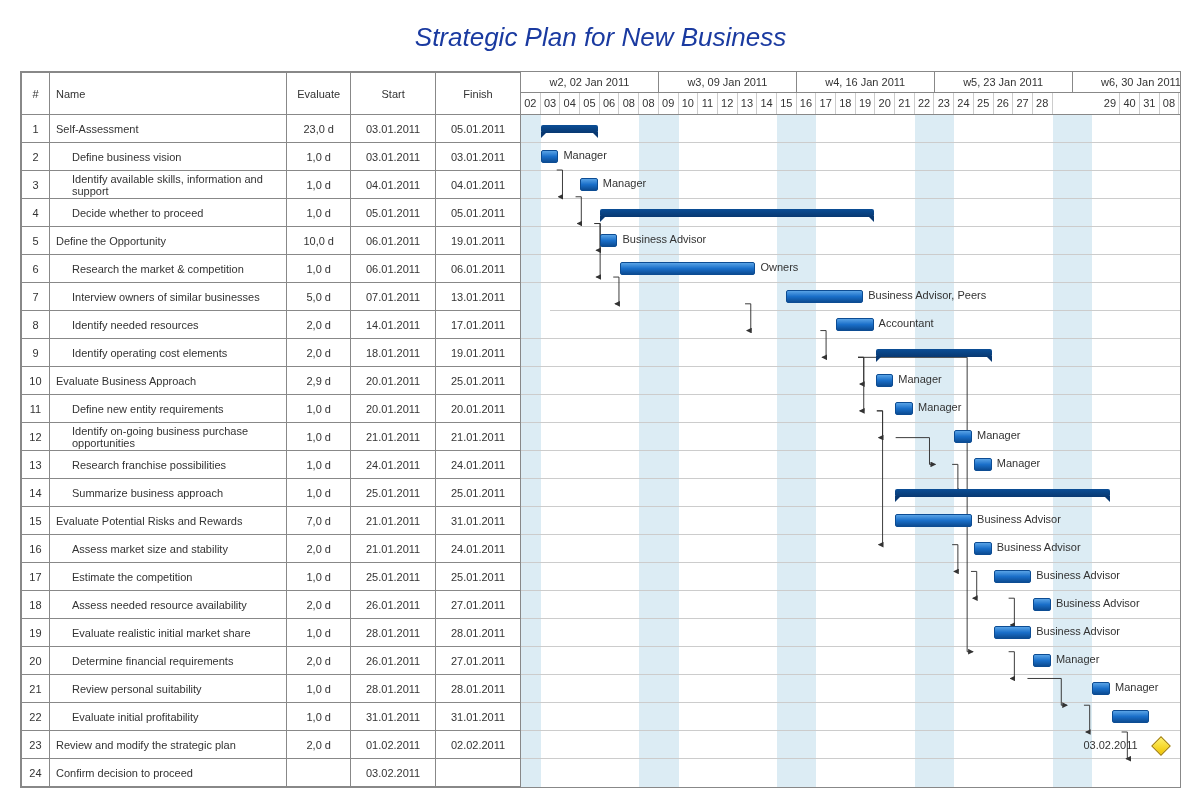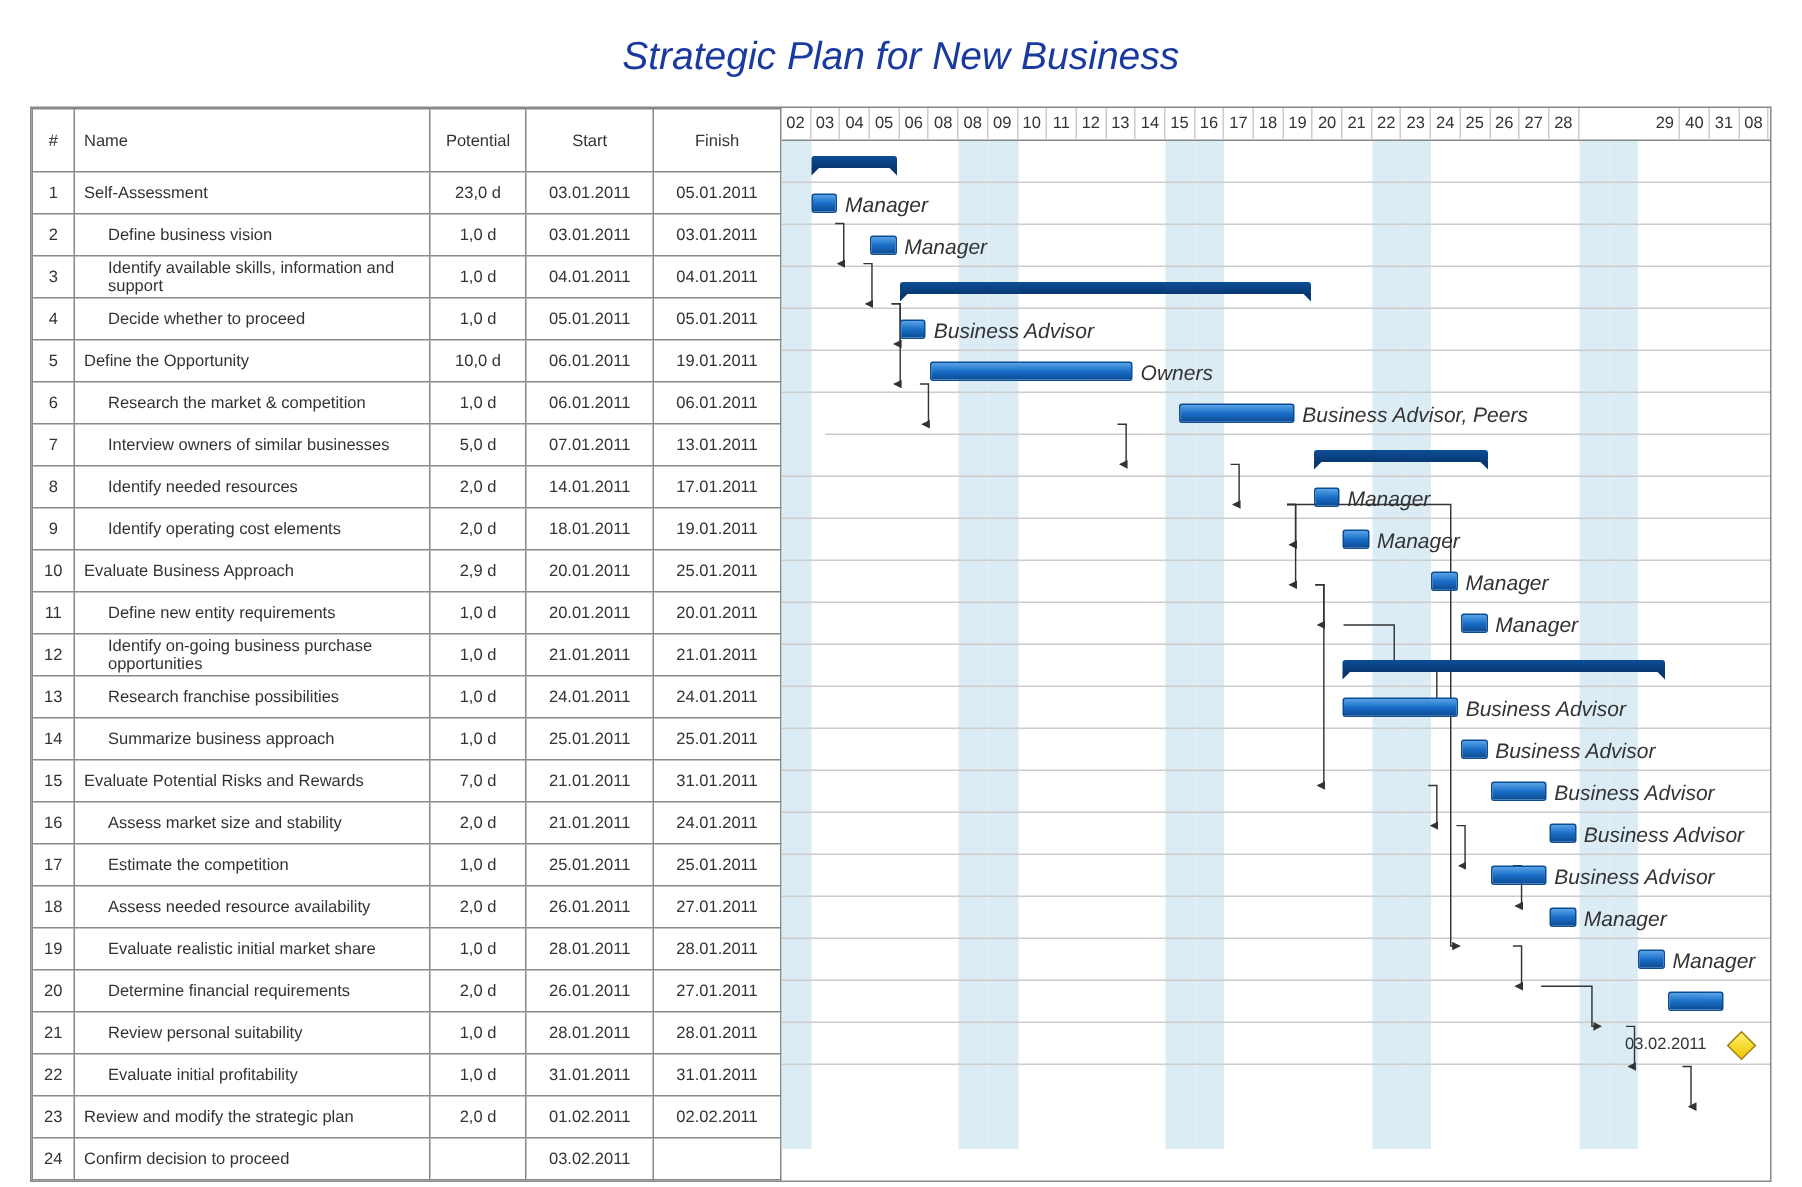--- a/index.html
+++ b/index.html
@@ -99,23 +99,22 @@
     border-top:6px solid #083871;
   }
   .bar.summary::before{left:0;border-right:6px solid transparent;}
   .bar.summary::after{right:0;border-left:6px solid transparent;}
   .bar-label {
     position: absolute;
     left: 100%;
     top: -2px;
     white-space: nowrap;
     padding-left: 6px;
-    font-size: 14px;
+    font-size: 11px;
     color: #333;
-    font-style: italic;
   }
   .milestone {
     position:absolute;
     top:8px;
     width:14px;height:14px;
     transform:rotate(45deg);
     background:linear-gradient(135deg,#fff26b,#f0c400);
     border:1px solid #a07b00;
     z-index:2;
   }
@@ -139,21 +138,21 @@
 
 <h1 class="title">Strategic Plan for New Business</h1>
 
 <div class="gantt-container">
 
   <table class="grid">
     <thead>
       <tr>
         <th class="col-id">#</th>
         <th class="col-name">Name</th>
-        <th class="col-dur">Potential</th>
+        <th class="col-dur">Evaluate</th>
         <th class="col-start">Start</th>
         <th class="col-fin">Finish</th>
       </tr>
     </thead>
     <tbody id="grid-body">
         <tr>
           <td class="col-id">1</td>
           <td class="col-name ">Self-Assessment</td>
           <td class="col-dur">23,0 d</td>
           <td class="col-start">03.01.2011</td>
@@ -317,20 +316,27 @@
           <td class="col-id">24</td>
           <td class="col-name ">Confirm decision to proceed</td>
           <td class="col-dur"></td>
           <td class="col-start">03.02.2011</td>
           <td class="col-fin"></td>
         </tr>
       </tbody>
   </table>
 
   <div class="timeline">
+    <div class="tl-head1" id="tl-head1">
+        <div class="wk" style="width: 137.9px;">w2, 02 Jan 2011</div>
+        <div class="wk" style="width: 137.9px;">w3, 09 Jan 2011</div>
+        <div class="wk" style="width: 137.9px;">w4, 16 Jan 2011</div>
+        <div class="wk" style="width: 137.9px;">w5, 23 Jan 2011</div>
+        <div class="wk" style="width: 137.9px;">w6, 30 Jan 2011</div>
+      </div>
     <div class="tl-head2" id="tl-head2">
         <div class="day" style="width: 19.7px;">02</div>
         <div class="day" style="width: 19.7px;">03</div>
         <div class="day" style="width: 19.7px;">04</div>
         <div class="day" style="width: 19.7px;">05</div>
         <div class="day" style="width: 19.7px;">06</div>
         <div class="day" style="width: 19.7px;">08</div>
         <div class="day" style="width: 19.7px;">08</div>
         <div class="day" style="width: 19.7px;">09</div>
         <div class="day" style="width: 19.7px;">10</div>
@@ -423,20 +429,25 @@
           <div class="bar" style="left: 98.5px; width: 135.9px;">
             <span class="bar-label">Owners</span>
           </div>
         </div>
         <div class="tl-row" style="height: 28px; margin-left: 29px;">
           <div class="bar" style="left: 236.4px; width: 76.8px;">
             <span class="bar-label">Business Advisor, Peers</span>
           </div>
         </div>
         <div class="tl-row" style="height: 28px;">
+          <div class="bar" style="left: 315.2px; width: 37.4px;">
+            <span class="bar-label">Accountant</span>
+          </div>
+        </div>
+        <div class="tl-row" style="height: 28px;">
           <div class="bar summary" style="left: 354.6px; width: 116.2px;"></div>
         </div>
         <div class="tl-row" style="height: 28px;">
           <div class="bar" style="left: 354.6px; width: 17.7px;">
             <span class="bar-label">Manager</span>
           </div>
         </div>
         <div class="tl-row" style="height: 28px;">
           <div class="bar" style="left: 374.3px; width: 17.7px;">
             <span class="bar-label">Manager</span>

